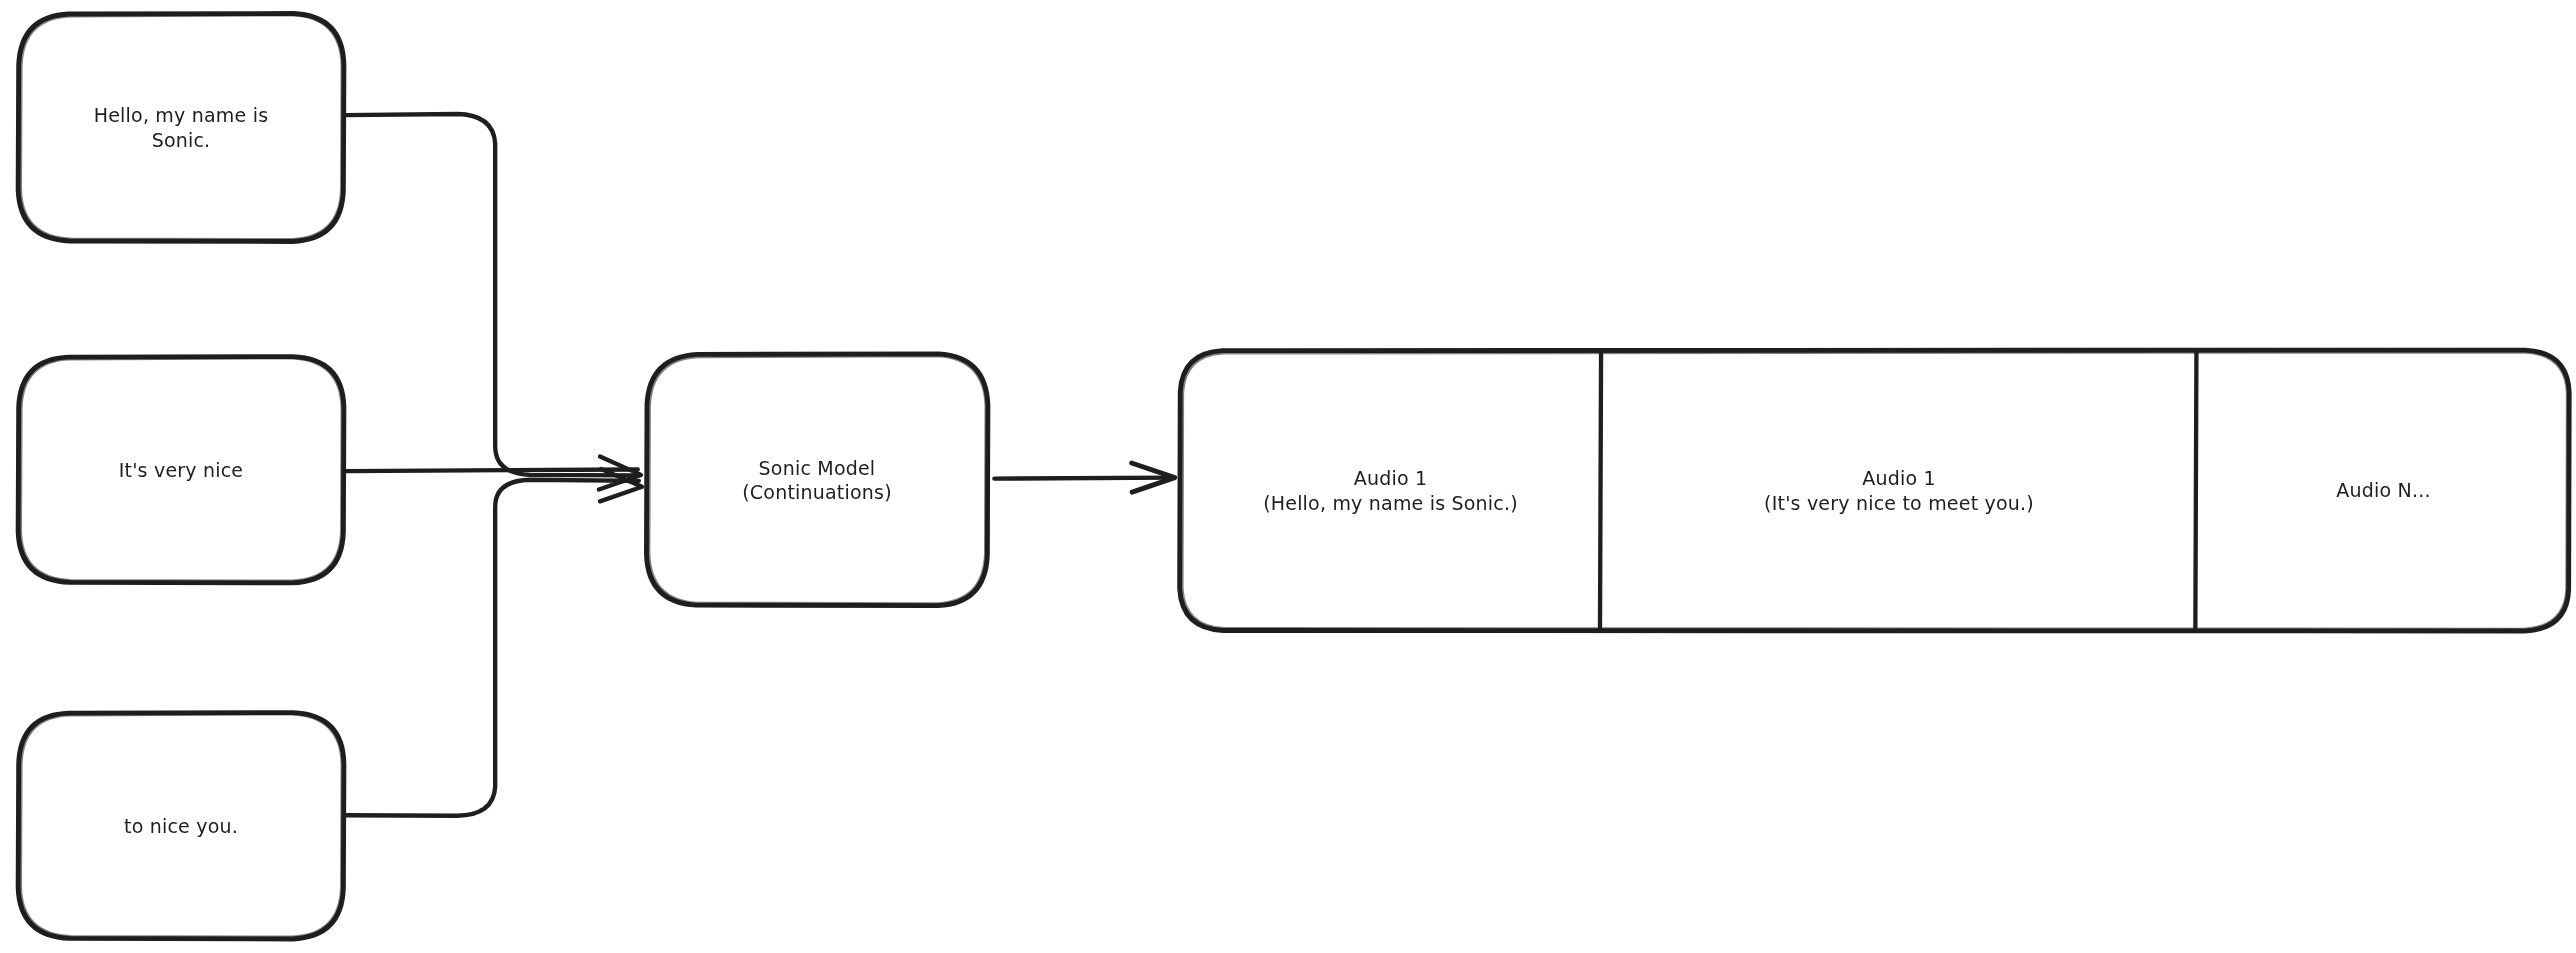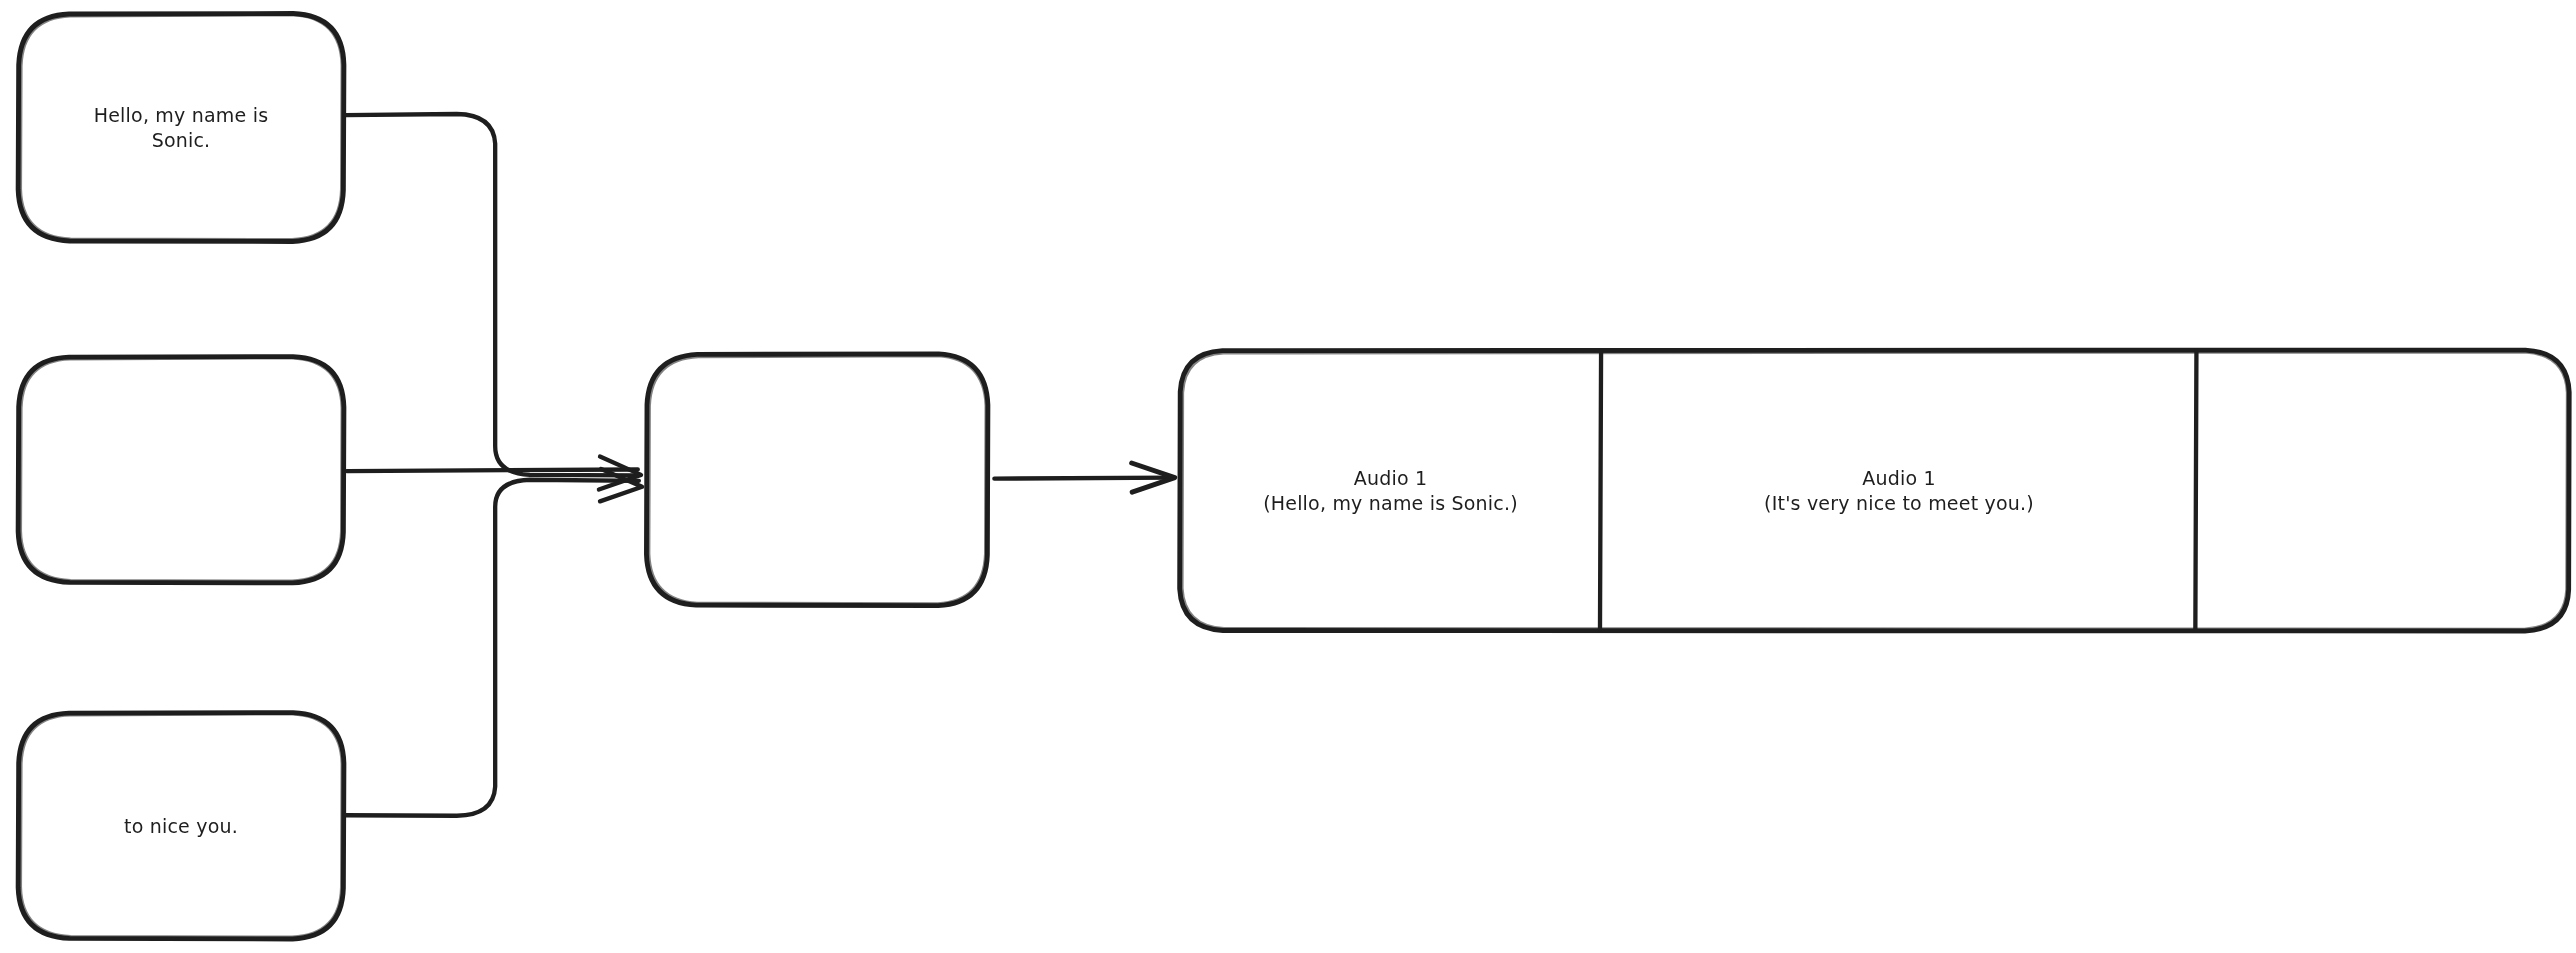--- a/index.html
+++ b/index.html
@@ -103,30 +103,34 @@
     <g>
       <path d="M 1840 886 L 2172 884" fill="none" stroke="#1e1e1e" stroke-width="8" stroke-linecap="round"></path>
       <path d="M 2094 857 L 2174 884 L 2095 911" fill="none" stroke="#1e1e1e" stroke-width="9" stroke-linecap="round" stroke-linejoin="round"></path>
     </g>
 
   </svg>
 
   <div class="node-label" style="left:18px; top:13.5px; width:326px; height:228px;">Hello, my name is
 Sonic.</div>
 
+  <div class="node-label" style="left:18px; top:357px; width:326px; height:226px;">It's very nice</div>
 
   <div class="node-label" style="left:18px; top:713px; width:326px; height:226px;">to nice you.</div>
 
+  <div class="node-label" style="left:646px; top:354px; width:342px; height:252px;">Sonic Model
+(Continuations)</div>
 
   <div class="node-label" style="left:1180px; top:350px; width:421px; height:281px;">Audio 1
 (Hello, my name is Sonic.)</div>
 
   <div class="node-label" style="left:1601px; top:350px; width:596px; height:281px;">Audio 1
 (It's very nice to meet you.)</div>
 
+  <div class="node-label" style="left:2197px; top:350px; width:373px; height:281px;">Audio N...</div>
 
   <div class="node-hit" style="left:18px; top:13.5px; width:326px; height:228px;"></div>
   <div class="node-hit" style="left:18px; top:357px; width:326px; height:226px;"></div>
   <div class="node-hit" style="left:18px; top:713px; width:326px; height:226px;"></div>
   <div class="node-hit" style="left:646px; top:354px; width:342px; height:252px;"></div>
   <div class="node-hit" style="left:1180px; top:350px; width:421px; height:281px;"></div>
   <div class="node-hit" style="left:1601px; top:350px; width:596px; height:281px;"></div>
   <div class="node-hit" style="left:2197px; top:350px; width:373px; height:281px;"></div>
 
 </div>

